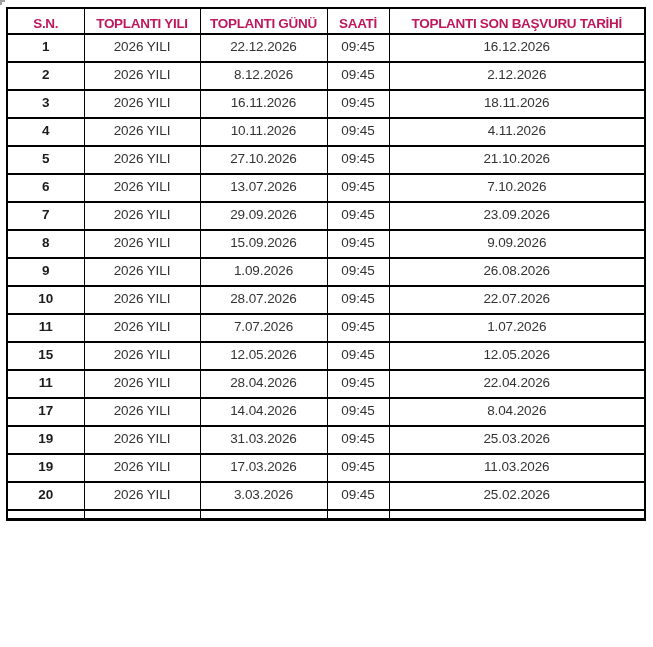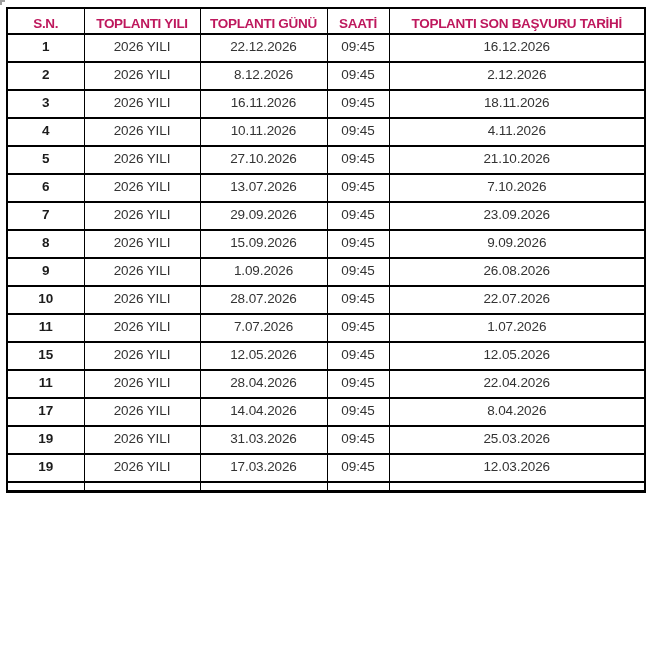--- a/index.html
+++ b/index.html
@@ -198,21 +198,28 @@
         <td class="col-yil">2026 YILI</td>
         <td class="col-gun">31.03.2026</td>
         <td class="col-saat">09:45</td>
         <td class="col-basvuru">25.03.2026</td>
       </tr>
       <tr>
         <td class="col-sn">19</td>
         <td class="col-yil">2026 YILI</td>
         <td class="col-gun">17.03.2026</td>
         <td class="col-saat">09:45</td>
-        <td class="col-basvuru">12.03.2026</td>
+        <td class="col-basvuru">11.03.2026</td>
+      </tr>
+      <tr>
+        <td class="col-sn">20</td>
+        <td class="col-yil">2026 YILI</td>
+        <td class="col-gun">3.03.2026</td>
+        <td class="col-saat">09:45</td>
+        <td class="col-basvuru">25.02.2026</td>
       </tr>
       <tr class="empty-row">
         <td></td>
         <td></td>
         <td></td>
         <td></td>
         <td></td>
       </tr>
     </tbody>
 </table>

